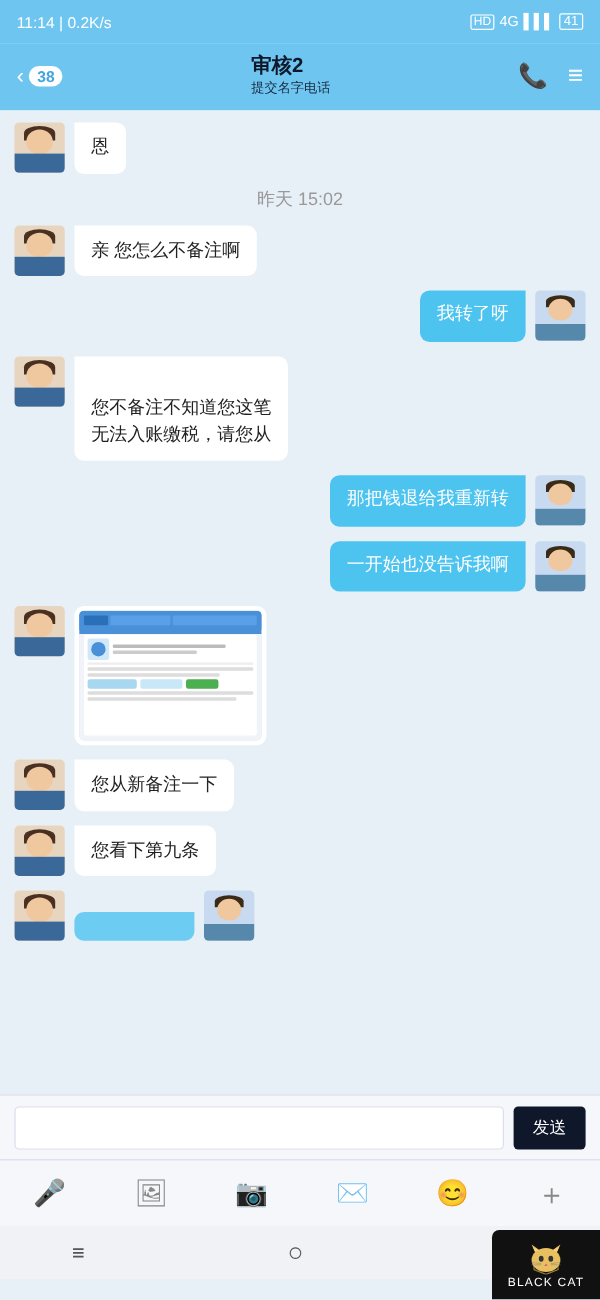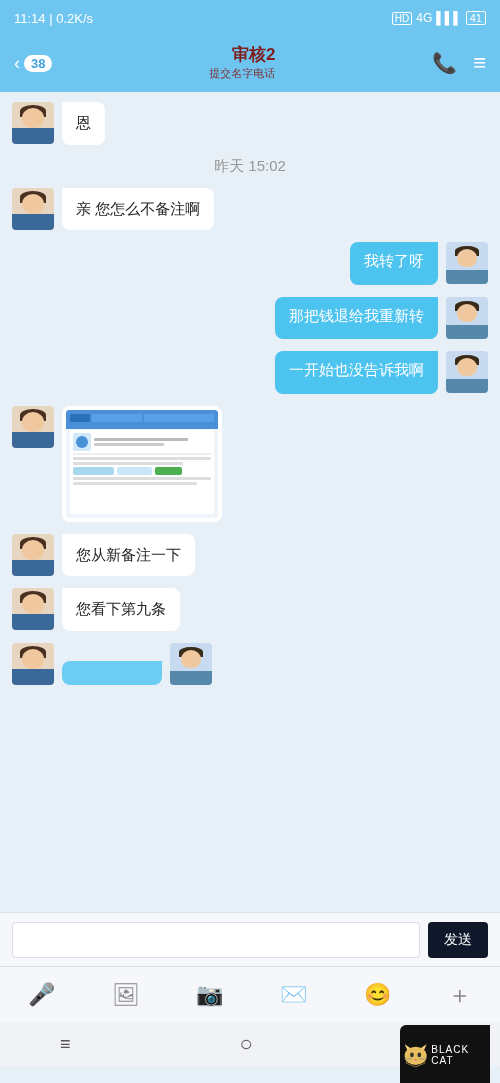--- a/index.html
+++ b/index.html
@@ -45,22 +45,22 @@
       height: 56px;
     }
     .header-left {
       display: flex;
       align-items: center;
       gap: 4px;
       color: white;
       font-size: 15px;
     }
     .header-center {
-      text-align: right;
-      color: #7f1d1d;
+      text-align: left;
+      color: #0f172a;
     }
     .header-title {
       font-size: 17px;
       font-weight: 600;
       line-height: 1.2;
     }
     .header-subtitle {
       font-size: 11px;
       opacity: 0.9;
     }
@@ -221,25 +221,26 @@
     }
     .nav-icon {
       font-size: 18px;
       color: #555;
     }
 
     
     .watermark {
       position: absolute;
       bottom: 0;
-      right: 10px;
+      right: 0;
       width: 90px;
       height: 58px;
       background: #111;
       display: flex;
+      flex-direction: column;
       align-items: center;
       justify-content: center;
       border-radius: 6px 0 0 0;
     }
     .watermark-logo {
       width: 34px;
       height: 28px;
     }
     .watermark-text {
       color: white;
@@ -384,20 +385,31 @@
     <div class="av-male">
       <div class="av-male-hair"></div>
       <div class="av-male-face"></div>
       <div class="av-male-body"></div>
     </div>
     <div class="bubble right">
       <span>我转了呀</span>
     </div>
   </div>
 
+  <div class="message-row">
+    <div class="av-female">
+      <div class="av-female-hair"></div>
+      <div class="av-female-face"></div>
+      <div class="av-female-body"></div>
+    </div>
+    <div class="bubble left" style="white-space:pre-line;">
+      <span>您不备注不知道您这笔
+无法入账缴税，请您从</span>
+    </div>
+  </div>
 
   <div class="message-row right">
     <div class="av-male">
       <div class="av-male-hair"></div>
       <div class="av-male-face"></div>
       <div class="av-male-body"></div>
     </div>
     <div class="bubble right">
       <span>那把钱退给我重新转</span>
     </div>

